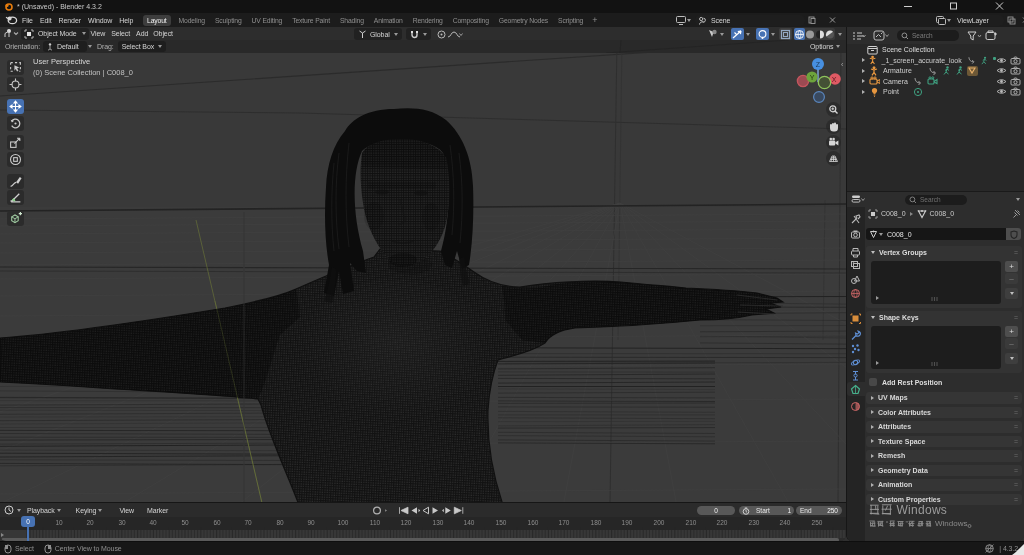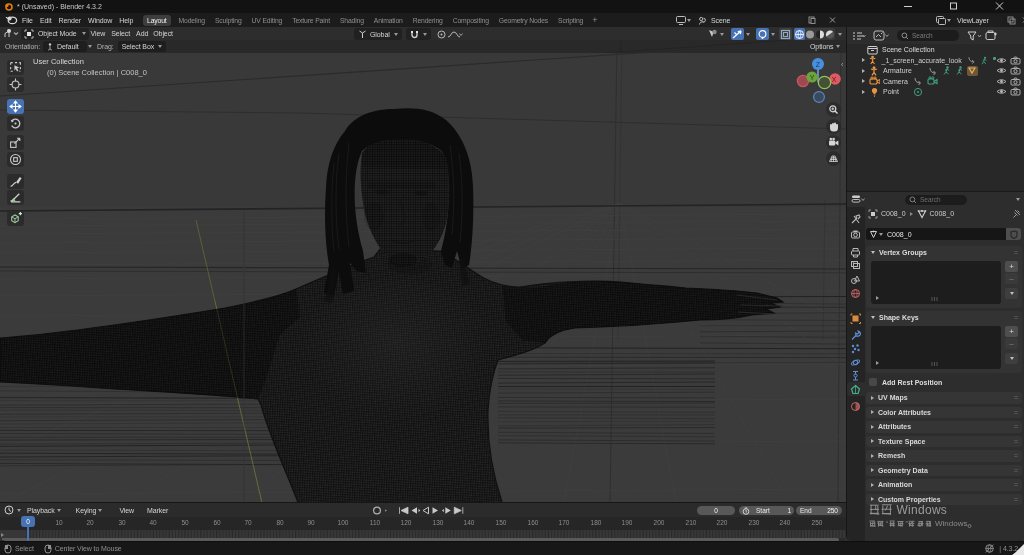--- a/index.html
+++ b/index.html
@@ -354,22 +354,22 @@
 <ellipse cx="421" cy="140" rx="7" ry="2.4" fill="#0e0e0e" opacity="0.55"></ellipse>
 <path d="M400 146 C402 154 404 162 405 168 L399 172" fill="none" stroke="#141414" stroke-width="1.8" opacity="0.5"></path>
 <path d="M392 188 Q403 192 414 188" fill="none" stroke="#101010" stroke-width="1.6" opacity="0.55"></path>
 <path d="M339 100 C335 130 335 165 339 196 M349 90 C345 125 345 160 349 194 M459 100 C463 130 463 160 460 190 M450 92 C454 120 455 150 452 182 M334 110 C331 140 331 170 334 198" fill="none" stroke="#1d1d1d" stroke-width="0.8"></path>
 <path d="M332 214 C330 226 328 238 324 248 L332 250 C335 238 336 224 336 216 Z" fill="#0f0f0f" opacity="0.7"></path>
 <path d="M464 204 C466 214 467 222 470 230 L463 233 C460 221 459 210 459 206 Z" fill="#0f0f0f" opacity="0.7"></path>
 <line x1="215" y1="248" x2="262" y2="450" stroke="#7d8c3c" stroke-width="0.9" opacity="0.28"></line>
         <line x1="244" y1="165" x2="244" y2="345" stroke="#3a3a3a" stroke-width="1" opacity="0.55"></line>
 <path d="M737 242l40 5M740 252l43 1M738 259l36 2" stroke="#2e2e2e" stroke-width="0.8" fill="none"></path>
 </svg>
- <div class="abs" style="left:33px;top:4px;color:#d8d8d8;font-size:7.5px">User Collection</div>
- <div class="abs" style="left:47px;top:15px;color:#c2c2c2;font-size:7.5px">(0) Scene Collection | C008_0</div>
+ <div class="abs" style="left:33px;top:4px;color:#d8d8d8;font-size:7.5px">User Perspective</div>
+ <div class="abs" style="left:33px;top:15px;color:#c2c2c2;font-size:7.5px">(0) Scene Collection | C008_0</div>
 <div class="abs" style="left:7px;top:7px;width:17px;height:15px;background:#2b2b2b;border-radius:3px">
         <svg width="13" height="13" style="margin:1px 2px" viewBox="0 0 12 12">
           <path d="M1.5 1.5h2M5.5 1.5h2M9.5 1.5h1v2M1.5 1.5v2M1.5 5.5v2M10.5 5.5v2M1.5 9.5h2M10.5 9.5h-1" stroke="#c9c9c9" fill="none"></path>
           <path d="M5 4l4.5 2-2 0.6 1.2 2.4-1.3 0.7-1.2-2.4L5 9z" fill="#c9c9c9"></path>
         </svg>
       </div>
 <div class="abs" style="left:7px;top:24px;width:17px;height:15px;background:#2b2b2b;border-radius:3px">
         <svg width="13" height="13" style="margin:1px 2px" viewBox="0 0 12 12">
           <circle cx="6" cy="6" r="3.2" fill="none" stroke="#c9c9c9"></circle>
           <path d="M6 0.5V3M6 9v2.5M0.5 6H3M9 6h2.5" stroke="#c9c9c9"></path>

